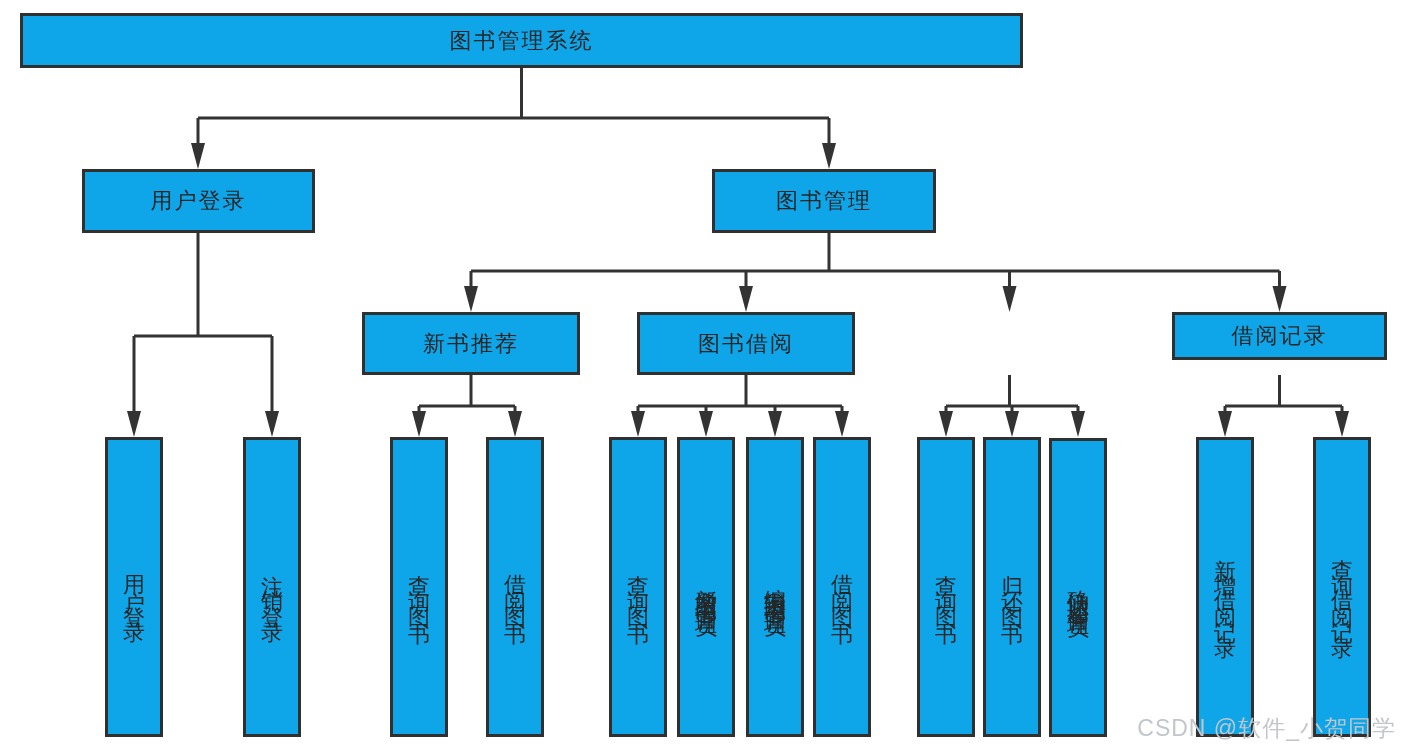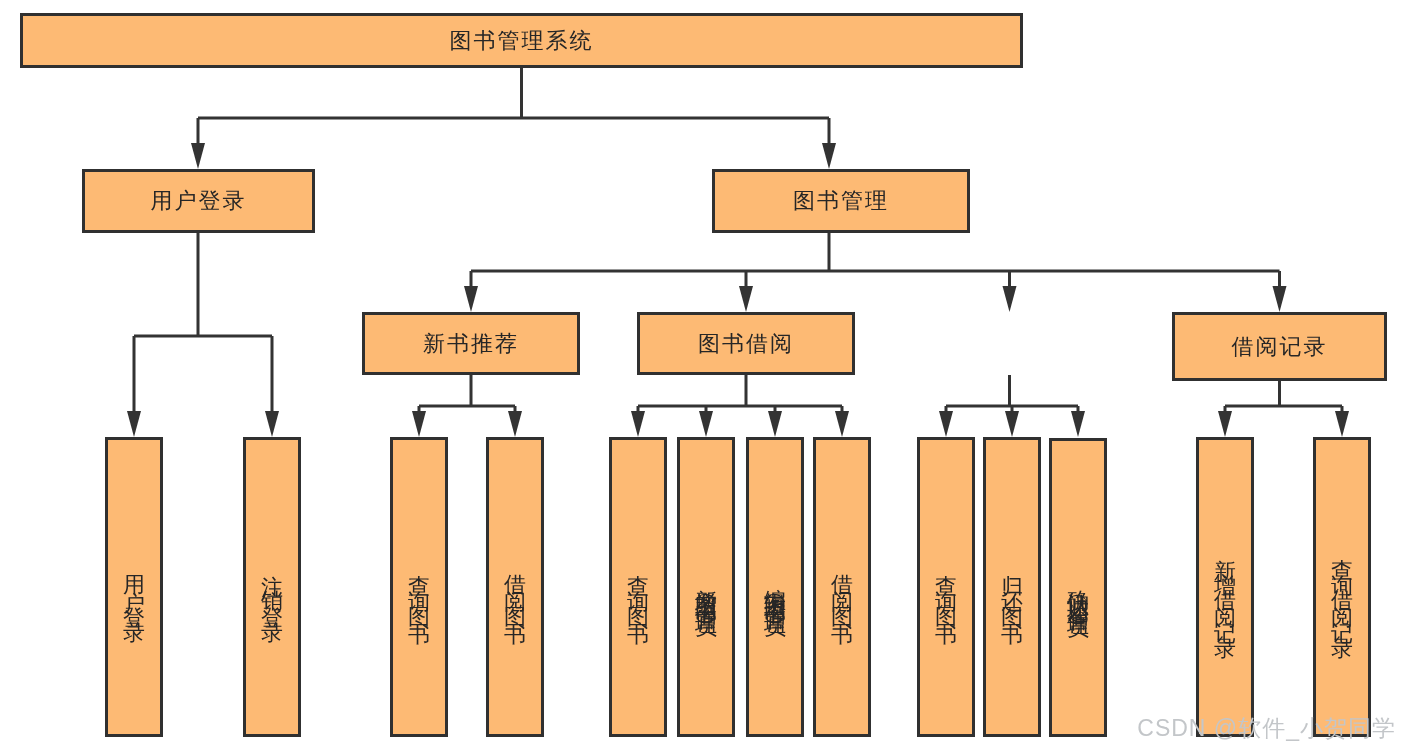--- a/index.html
+++ b/index.html
@@ -16,21 +16,21 @@
     position:relative;
     width:1405px;height:747px;
     background:var(--bg);
     overflow:hidden;
   }
   .connectors{position:absolute;left:0;top:0;width:1405px;height:747px;}
   .cline{stroke:var(--line);stroke-width:3;fill:none;}
   .chead{fill:var(--line);stroke:none;}
   .node{
     position:absolute;
-    background:#fdba74;
+    background:#0ea5e9;
     border:3px solid var(--border);
     color:var(--text);
     display:flex;align-items:center;justify-content:center;
     font-size:22px;
     letter-spacing:2px;
     line-height:1;
     text-align:center;
   }
   .leaf{
     writing-mode:vertical-rl;
@@ -86,25 +86,25 @@
     <polygon class="chead" points="1071,411 1085,411 1078,437"></polygon>
 
     <path class="cline" d="M1279.5 375 V406 M1225 406 H1342 M1225 406 V413 M1342 406 V413"></path>
     <polygon class="chead" points="1218,411 1232,411 1225,437"></polygon>
     <polygon class="chead" points="1335,411 1349,411 1342,437"></polygon>
   </svg>
 
   <div class="node" style="left:20px;top:13px;width:1003px;height:55px;">图书管理系统</div>
 
   <div class="node" style="left:82px;top:169px;width:233px;height:64px;">用户登录</div>
-  <div class="node" style="left:712px;top:169px;width:258px;height:64px;">图书管理</div>
+  <div class="node" style="left:712px;top:169px;width:224px;height:64px;">图书管理</div>
 
   <div class="node" style="left:362px;top:312px;width:218px;height:63px;">新书推荐</div>
   <div class="node" style="left:637px;top:312px;width:218px;height:63px;">图书借阅</div>
-  <div class="node" style="left:1172px;top:312px;width:215px;height:69px;">借阅记录</div>
+  <div class="node" style="left:1172px;top:312px;width:215px;height:48px;">借阅记录</div>
 
   <div class="node leaf" style="left:105px;top:437px;width:58px;height:300px;">用户登录</div>
   <div class="node leaf" style="left:243px;top:437px;width:58px;height:300px;">注销登录</div>
 
   <div class="node leaf" style="left:390px;top:437px;width:58px;height:300px;">查询图书</div>
   <div class="node leaf" style="left:486px;top:437px;width:58px;height:300px;">借阅图书</div>
 
   <div class="node leaf" style="left:609px;top:437px;width:58px;height:300px;">查询图书</div>
   <div class="node leaf tight" style="left:677px;top:437px;width:58px;height:300px;">新增图书（管理员）</div>
   <div class="node leaf tight" style="left:746px;top:437px;width:58px;height:300px;">编辑图书（管理员）</div>

